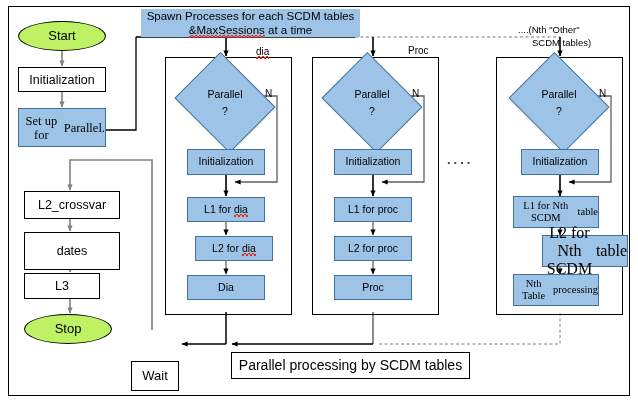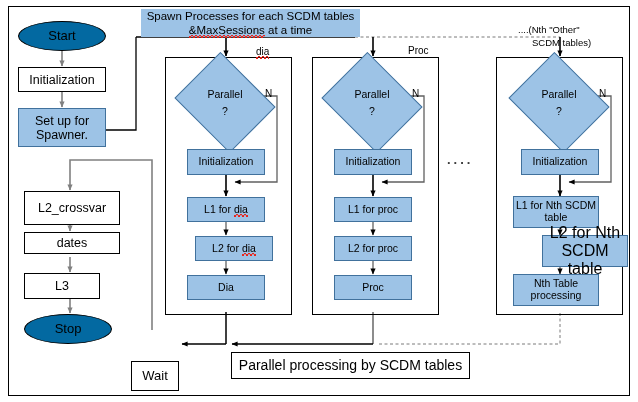--- a/index.html
+++ b/index.html
@@ -39,21 +39,21 @@
   }
   .node.rect-white {
     background: #ffffff;
     border: 1px solid #000000;
   }
   .node.rect-blue {
     background: #9dc3e6;
     border: 1px solid #41719c;
   }
   .node.ellipse {
-    background: #0369a1;
+    background: #bef264;
     border: 1.4px solid #000000;
     border-radius: 50%;
   }
   
   .diamond {
     position: absolute;
     z-index: 5;
   }
   .diamond .dshape {
     position: absolute;
@@ -118,21 +118,21 @@
   
   .sq {
     background-image:
       radial-gradient(circle at 1px 2.2px, #e8241a 0.85px, rgba(0,0,0,0) 1.1px),
       radial-gradient(circle at 3px 0.6px, #e8241a 0.85px, rgba(0,0,0,0) 1.1px);
     background-size: 4px 3px;
     background-repeat: repeat-x;
     background-position: 0 100%;
     padding-bottom: 2px;
   }
-  .two-line { flex-direction: column; }
+  .two-line { flex-direction: row; font-family: Liberation Serif, serif; }
 </style>
 </head>
 <body>
 
 <div id="canvas">
 
   <svg id="svg-layer" viewBox="0 0 638 402" xmlns="http://www.w3.org/2000/svg">
     <defs>
       <marker id="ah-blk" markerWidth="7" markerHeight="7" refX="5.6" refY="3" orient="auto" markerUnits="userSpaceOnUse">
         <path d="M0,0.4 L6,3 L0,5.6 z" fill="#000000"></path>
@@ -203,28 +203,28 @@
   <div class="node ellipse" style="left:18px; top:21px; width:88px; height:30px; font-size:13px;">
     <span>Start</span>
   </div>
 
   <div class="node rect-white" style="left:18px; top:67px; width:88px; height:25px; font-size:12.5px;">
     <span>Initialization</span>
   </div>
 
   <div class="node rect-blue two-line" style="left:18px; top:108px; width:88px; height:39px; font-size:12.5px;">
     <span>Set up for</span>
-    <span>Spawner.</span>
-  </div>
-
-  <div class="node rect-white" style="left:24px; top:191px; width:96px; height:34px; font-size:12.5px;">
+    <span>Parallel.</span>
+  </div>
+
+  <div class="node rect-white" style="left:24px; top:191px; width:96px; height:28px; font-size:12.5px;">
     <span>L2_crossvar</span>
   </div>
 
-  <div class="node rect-white" style="left:24px; top:232px; width:96px; height:22px; font-size:12.5px;">
+  <div class="node rect-white" style="left:24px; top:232px; width:96px; height:38px; font-size:12.5px;">
     <span>dates</span>
   </div>
 
   <div class="node rect-white" style="left:24px; top:273px; width:76px; height:26px; font-size:12.5px;">
     <span>L3</span>
   </div>
 
   <div class="node ellipse" style="left:24px; top:314px; width:88px; height:30px; font-size:13px;align-items:center;">
     <span>Stop</span>
   </div>

